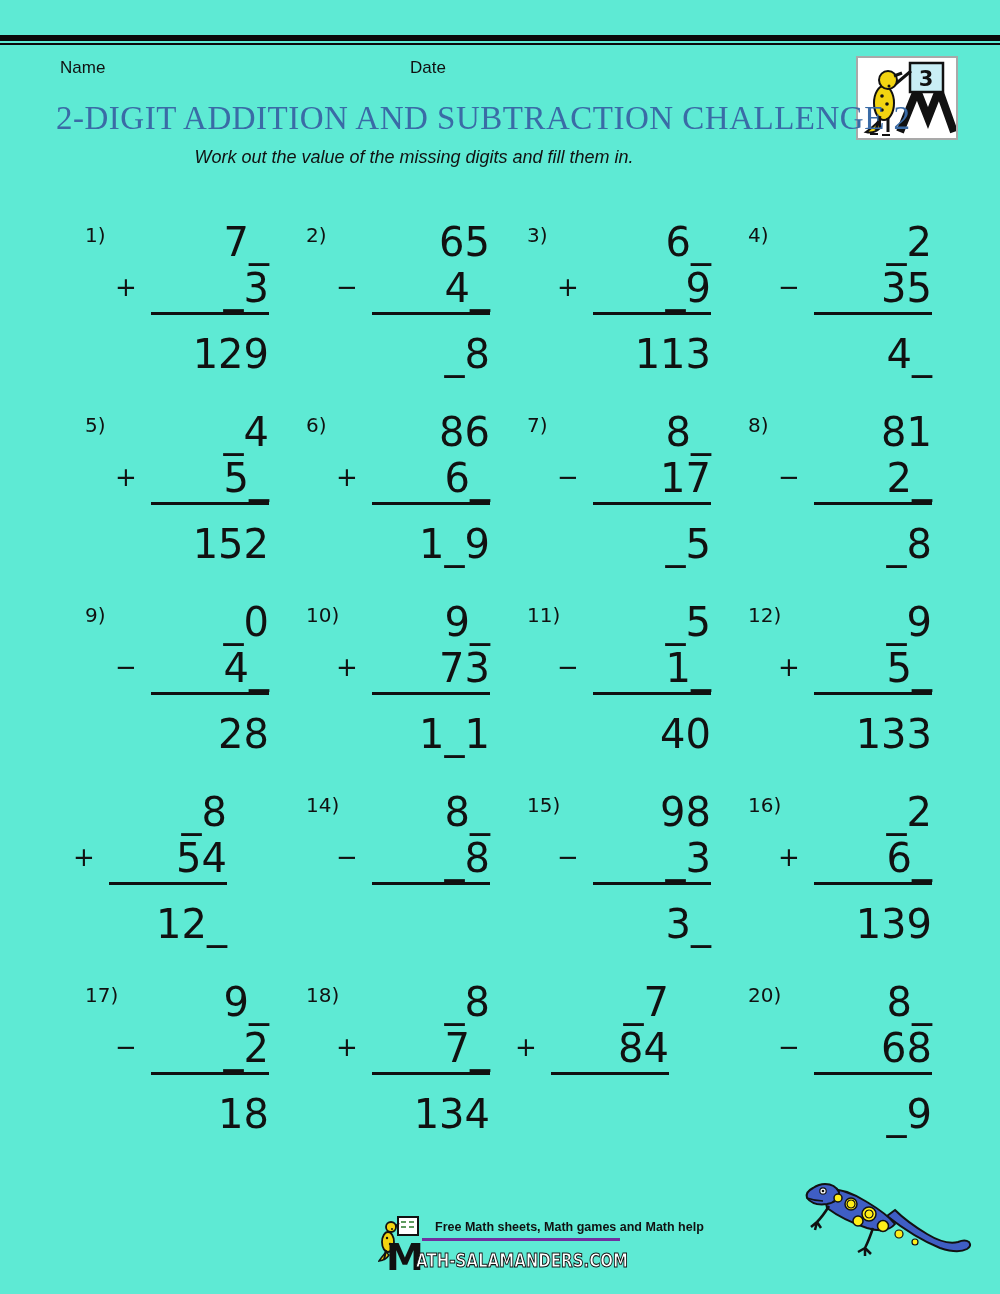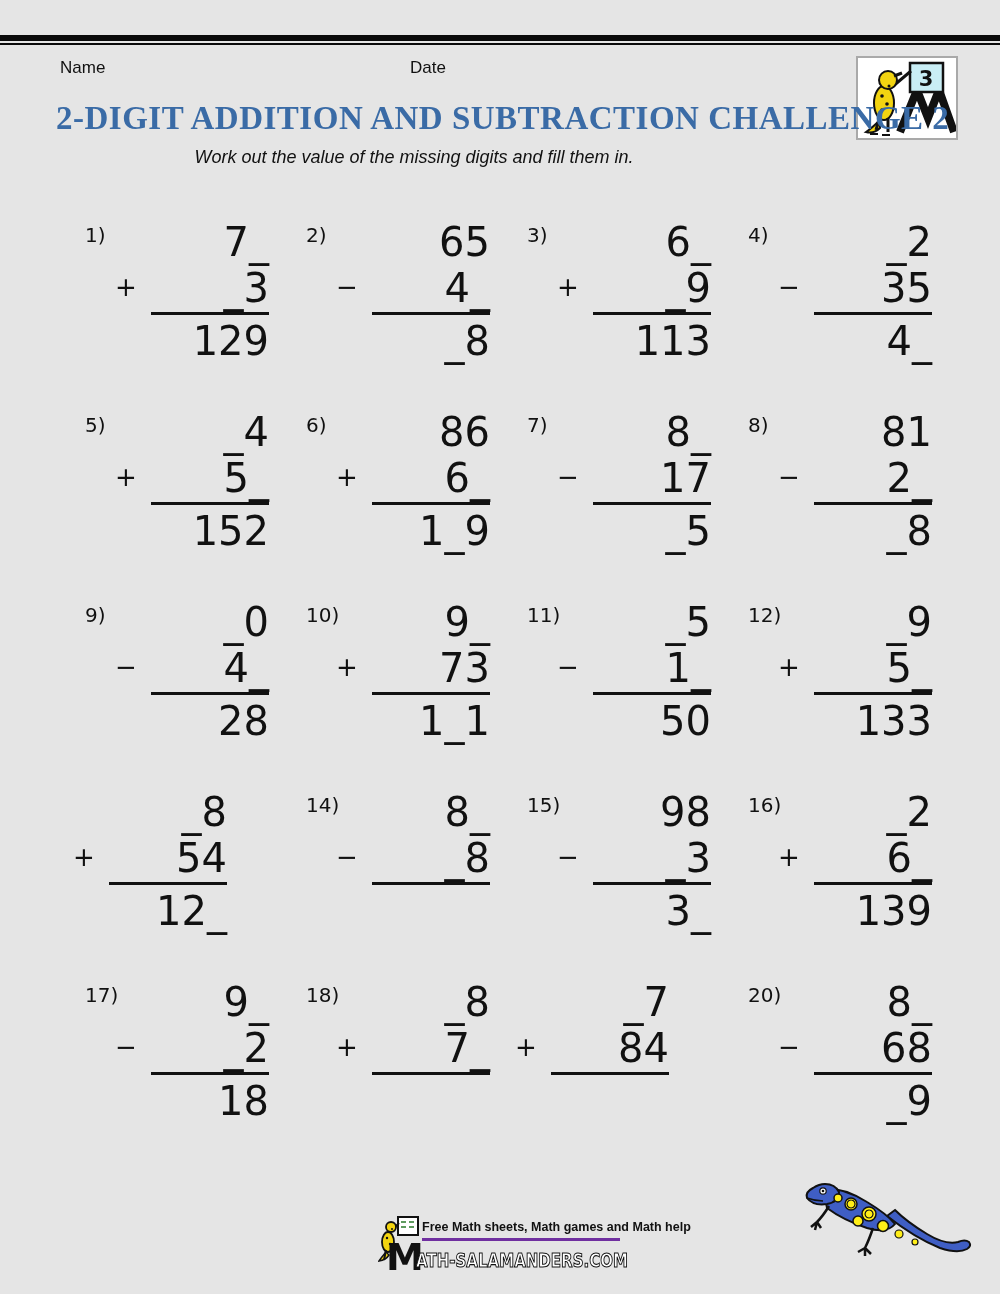--- a/index.html
+++ b/index.html
@@ -1,34 +1,34 @@
 <!DOCTYPE html>
 <html><head>
 <meta charset="utf-8">
 <style>
   html,body{margin:0;padding:0;background:#fff;}
   .page{
-    position:relative;width:1000px;height:1294px;background:#e5e5e5;
+    position:relative;width:1000px;height:1294px;background:#5eead4;
     font-family:"Liberation Sans",sans-serif;color:#111;overflow:hidden;
   }
   .top-rule{
     position:absolute;left:0;top:35px;width:1000px;height:2px;
     border-top:6px solid #0a0a0a;border-bottom:2px solid #0a0a0a;
   }
   .name-label{position:absolute;left:60px;top:58px;font-size:17px;}
   .date-label{position:absolute;left:410px;top:58px;font-size:17px;}
 
   .grade-logo{
     position:absolute;left:856px;top:56px;width:102px;height:84px;
     border:2px solid #a9a9a9;background:#fff;box-sizing:border-box;
   }
 
   .title{
     position:absolute;left:56px;top:100px;width:900px;
-    font-family:"Liberation Serif",serif;font-weight:bold;font-size:33px;
+    font-family:"Liberation Serif",serif;font-weight:normal;font-size:33px;
     letter-spacing:0.5px;white-space:nowrap;
   }
   .instructions{
     position:absolute;left:0;top:147px;width:828px;text-align:center;
     font-style:italic;font-size:18px;
   }
 
   .problems-grid{
     position:absolute;left:85px;top:219px;width:884px;
     display:grid;grid-template-columns:repeat(4,221px);grid-auto-rows:190px;
@@ -38,25 +38,25 @@
   .work{
     width:118px;margin-left:24px;text-align:right;position:relative;
     font-size:40px;line-height:46px;
   }
   .second-line{
     border-bottom:3px solid #111;position:relative;padding-bottom:1px;
   }
   .op{
     position:absolute;left:-36px;bottom:12px;font-size:26px;line-height:26px;
   }
-  .answer{padding-top:3px;}
+  .answer{padding-top:16px;}
 
   .footer{position:absolute;left:378px;top:1214px;width:270px;height:62px;}
   .easel-svg{position:absolute;left:0;top:0;}
-  .tagline{position:absolute;left:44px;top:6px;font-size:12.5px;font-weight:bold;white-space:nowrap;}
+  .tagline{position:absolute;left:57px;top:6px;font-size:12.5px;font-weight:bold;white-space:nowrap;}
   .purple-rule{position:absolute;left:44px;top:24px;width:198px;height:3px;}
   .wordmark-svg{position:absolute;left:8px;top:25px;}
 
   .salamander{position:absolute;left:795px;top:1158px;}
 </style>
 </head>
 <body>
 
 <div class="page">
 
@@ -170,21 +170,21 @@
           <div class="operand-top">9_</div>
           <div class="second-line"><span class="op">+</span><span>73</span></div>
           <div class="answer">1_1</div>
         </div>
       </div>
       <div class="problem">
         <div class="pnum">11)</div>
         <div class="work">
           <div class="operand-top">_5</div>
           <div class="second-line"><span class="op">−</span><span>1_</span></div>
-          <div class="answer">50</div>
+          <div class="answer">40</div>
         </div>
       </div>
       <div class="problem">
         <div class="pnum">12)</div>
         <div class="work">
           <div class="operand-top">_9</div>
           <div class="second-line"><span class="op">+</span><span>5_</span></div>
           <div class="answer">133</div>
         </div>
       </div>
@@ -224,20 +224,21 @@
           <div class="operand-top">9_</div>
           <div class="second-line"><span class="op">−</span><span>_2</span></div>
           <div class="answer">18</div>
         </div>
       </div>
       <div class="problem">
         <div class="pnum">18)</div>
         <div class="work">
           <div class="operand-top">_8</div>
           <div class="second-line"><span class="op">+</span><span>7_</span></div>
+          <div class="answer">134</div>
         </div>
       </div>
       <div class="problem">
         <div class="work">
           <div class="operand-top">_7</div>
           <div class="second-line"><span class="op">+</span><span>84</span></div>
         </div>
       </div>
       <div class="problem">
         <div class="pnum">20)</div>

